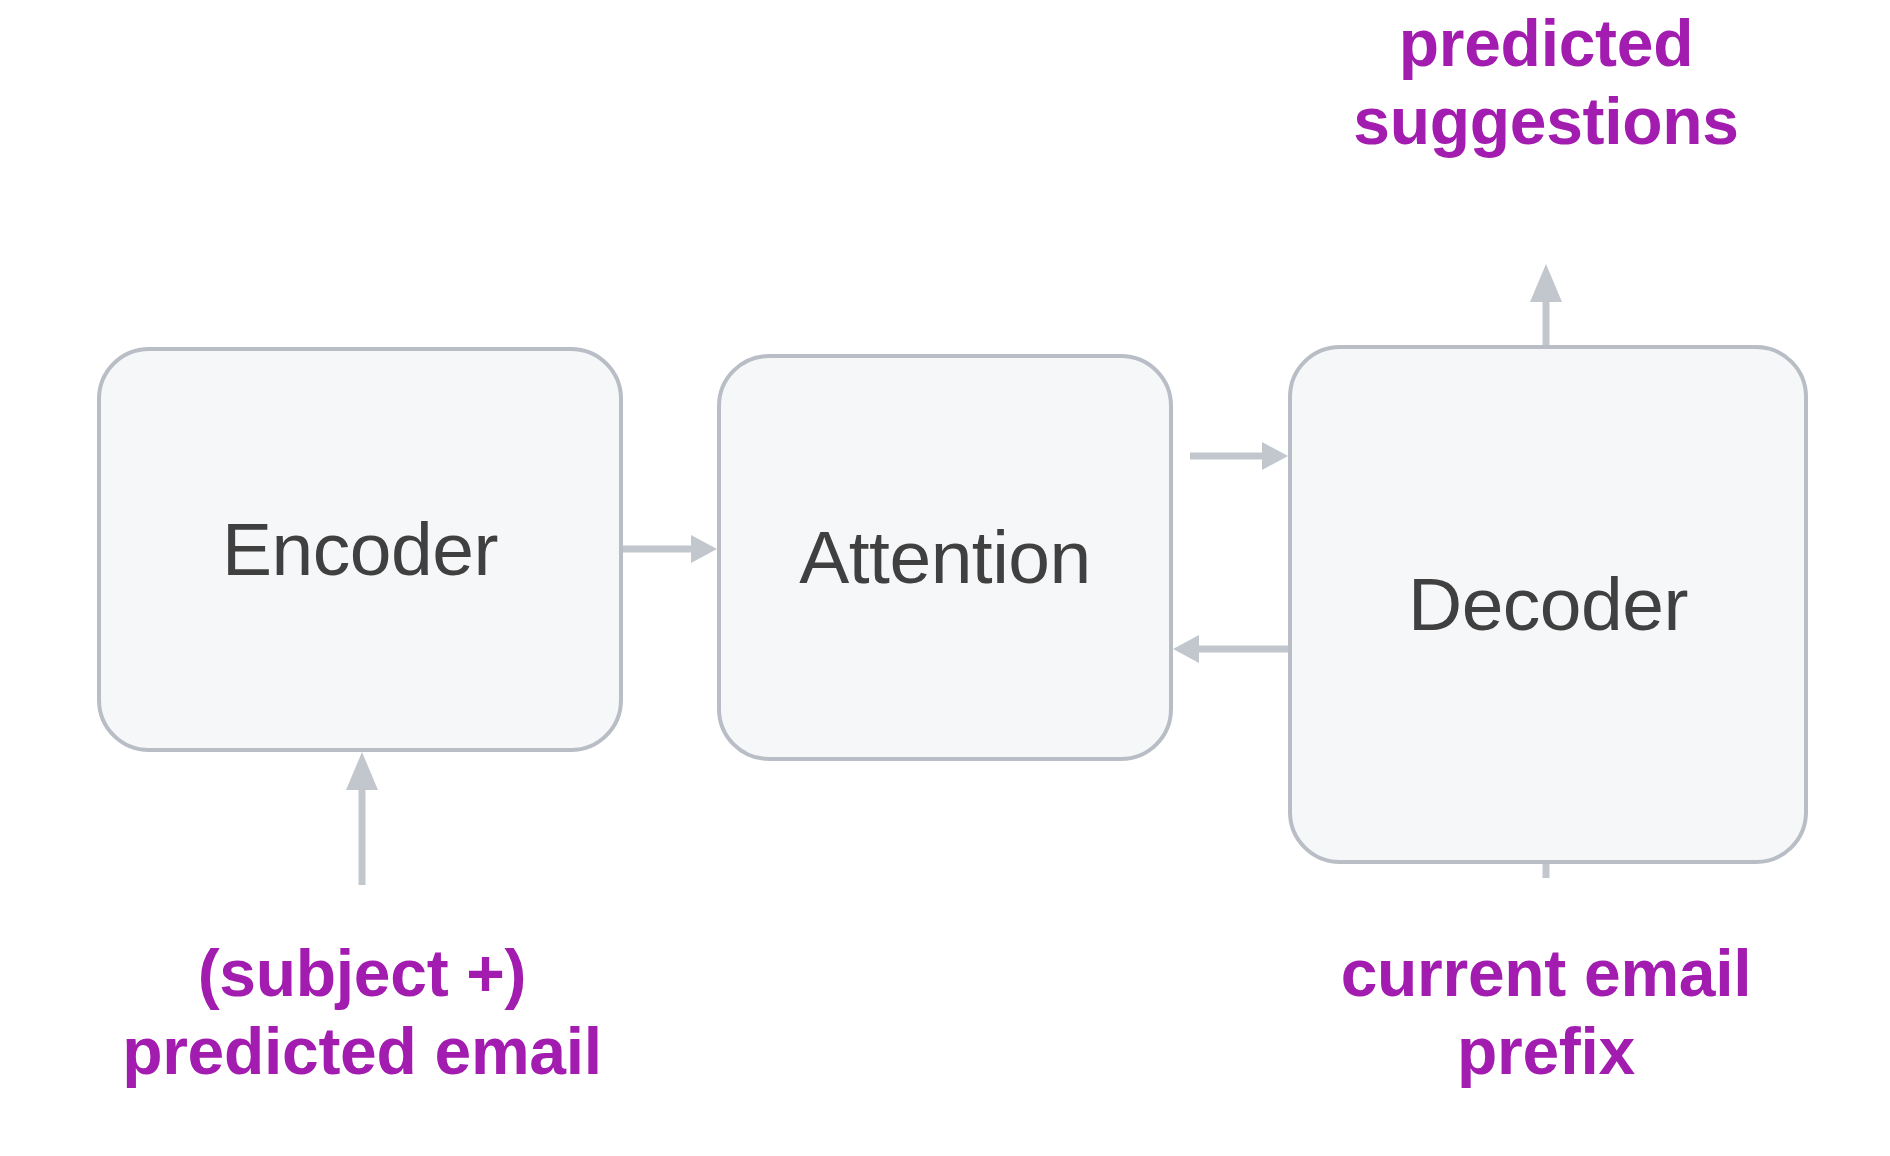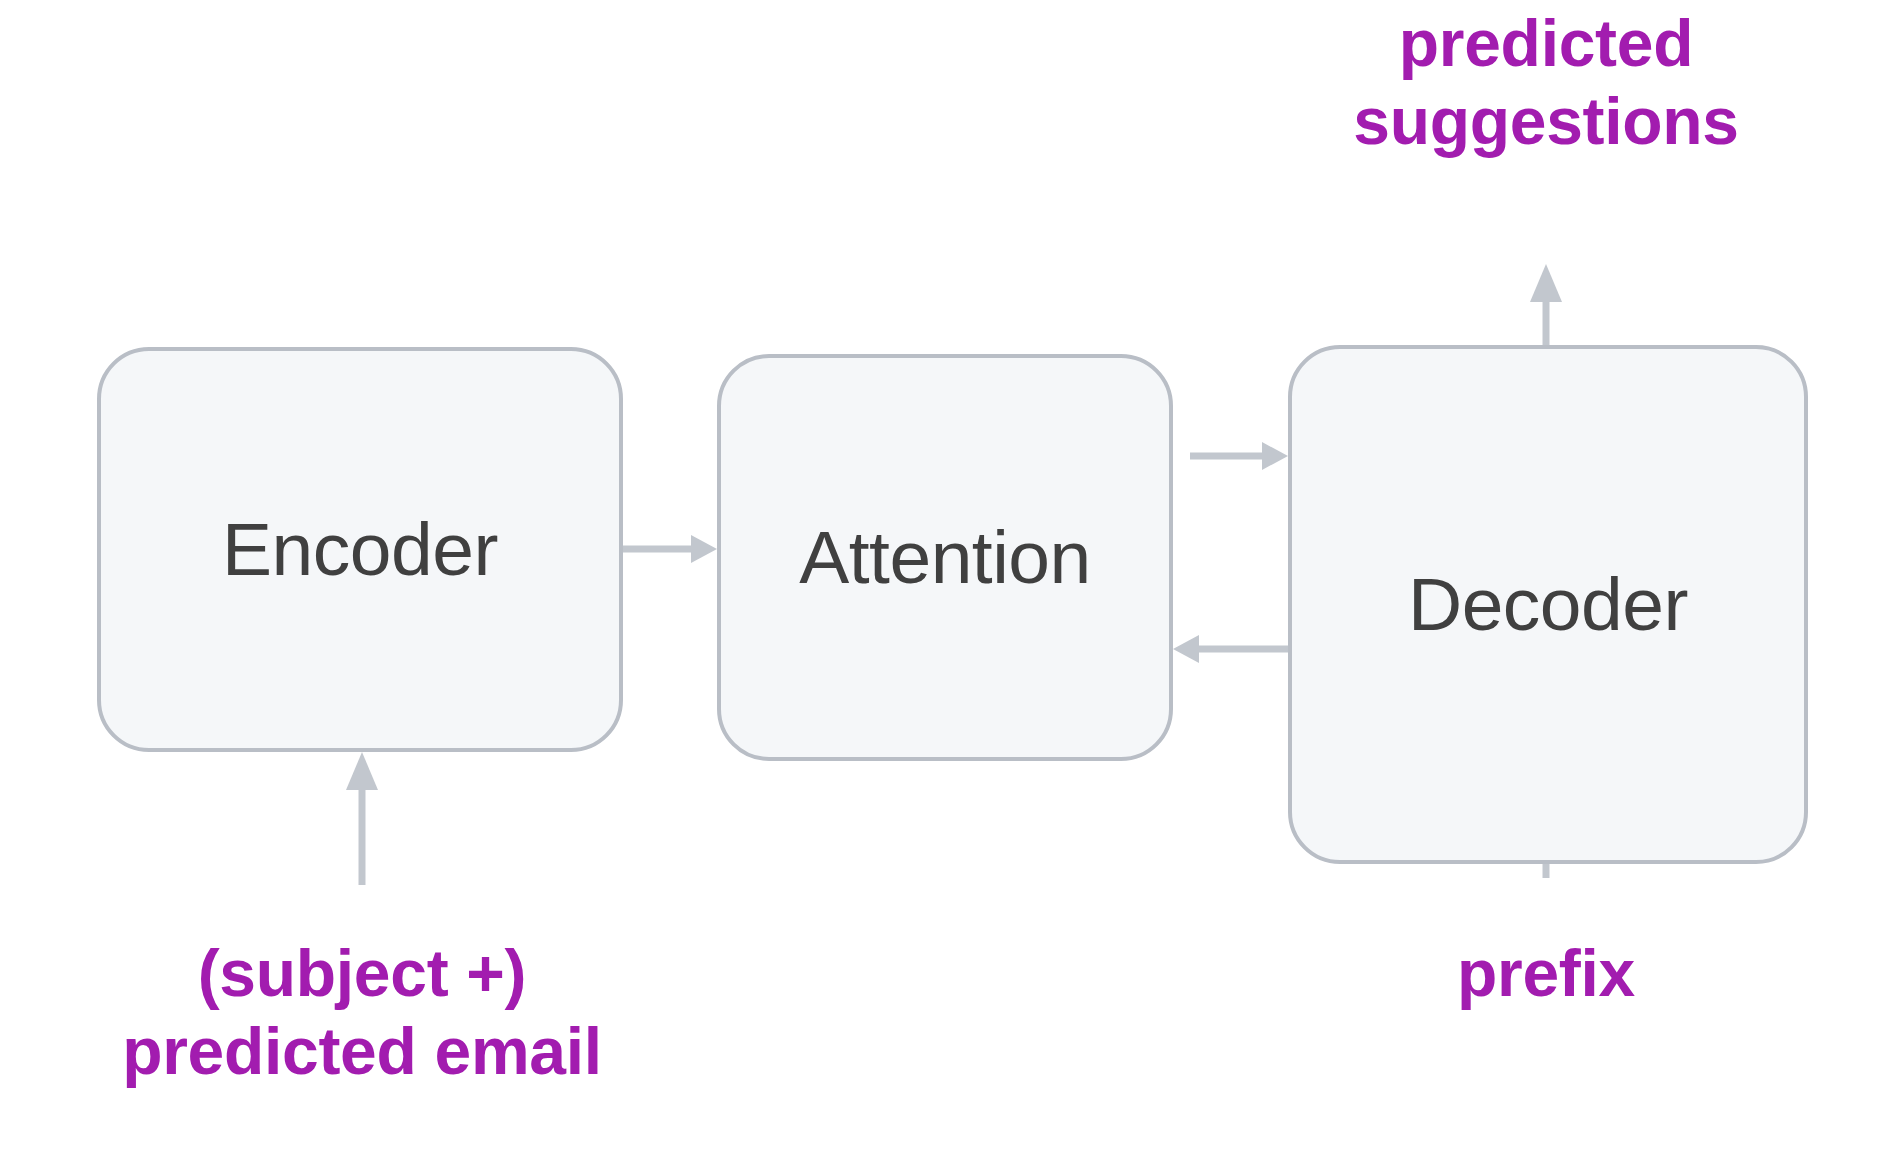--- a/index.html
+++ b/index.html
@@ -107,16 +107,17 @@
     <span>predicted</span>
     <span>suggestions</span>
   </div>
 
   <div class="io-label" style="left:62px; top:935px; width:600px;">
     <span>(subject +)</span>
     <span>predicted email</span>
   </div>
 
   <div class="io-label" style="left:1246px; top:935px; width:600px;">
+    <span>current email</span>
     <span>prefix</span>
   </div>
 
 </div>
 
 </body></html>

